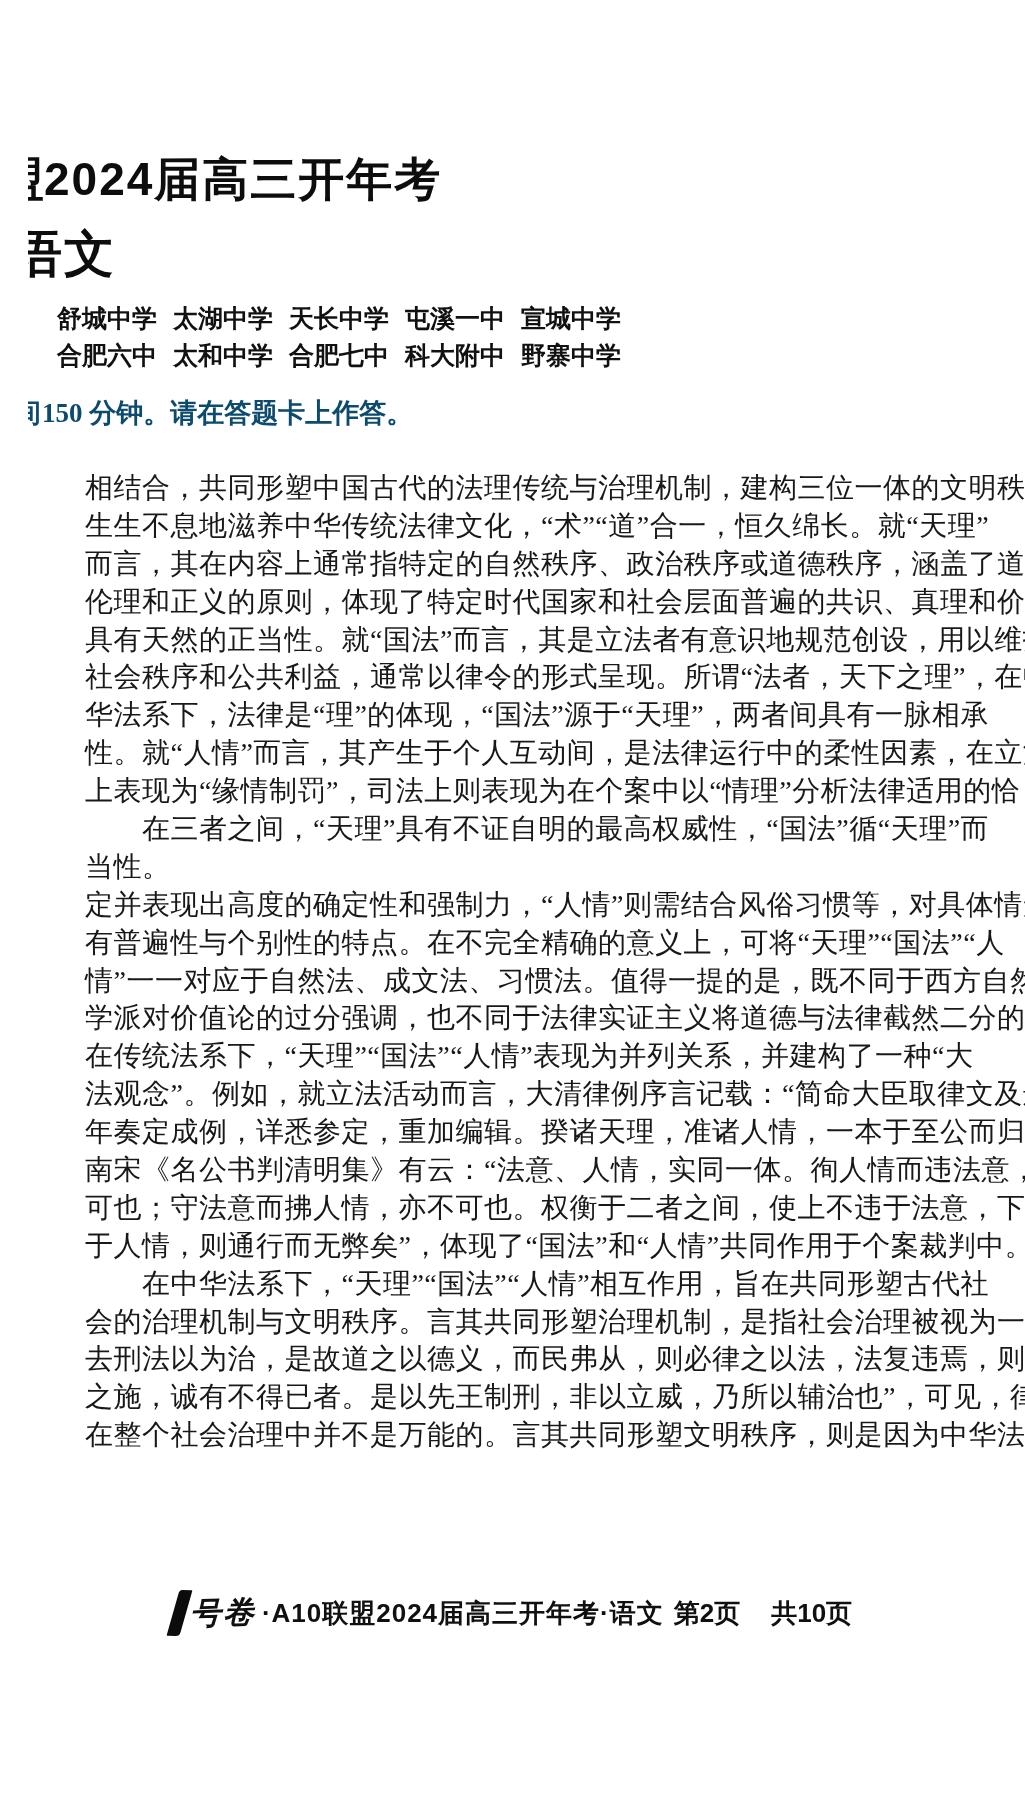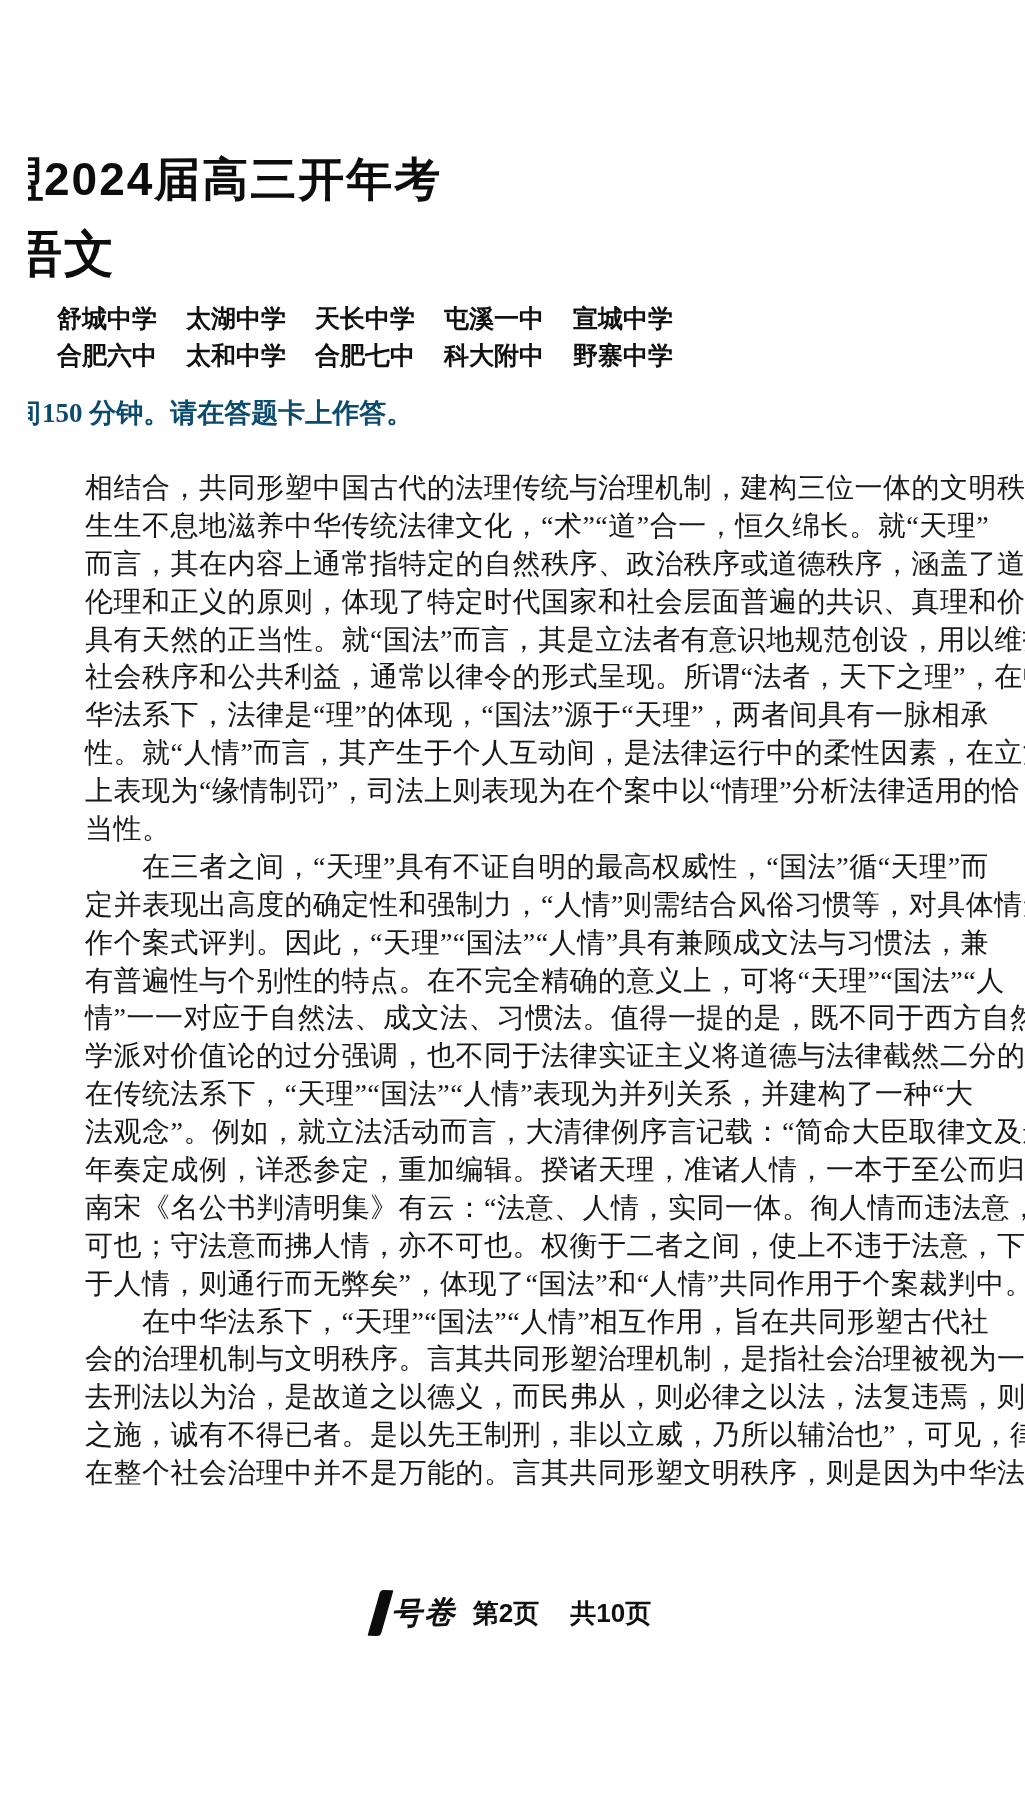--- a/index.html
+++ b/index.html
@@ -32,21 +32,21 @@
     letter-spacing:12px;white-space:nowrap;color:#0d0d0d;
   }
   .subject-block .clip{width:36px;height:60px;}
   .subject-block .clip>span{margin-left:-16px;letter-spacing:0;}
 
   .schools{
     position:absolute;left:57px;top:300px;
     font-family:"Liberation Sans","DejaVu Sans",sans-serif;
     font-weight:900;font-size:25px;color:#111;
   }
-  .school-row{display:flex;gap:29px;line-height:37px;white-space:nowrap;justify-content:center;}
+  .school-row{display:flex;gap:16px;line-height:37px;white-space:nowrap;justify-content:center;}
 
   .exam-note{
     position:absolute;left:28px;top:396px;
     font-size:27px;line-height:34px;white-space:nowrap;
     font-weight:600;color:#0c4a6e;
   }
   .exam-note .clip{width:14px;height:34px;}
   .exam-note .clip>span{margin-left:-14px;}
 
   .body-text{
@@ -126,40 +126,40 @@
 
   <div class="bline">相结合，共同形塑中国古代的法理传统与治理机制，建构三位一体的文明秩序，</div>
       <div class="bline">生生不息地滋养中华传统法律文化，“术”“道”合一，恒久绵长。就“天理”</div>
       <div class="bline">而言，其在内容上通常指特定的自然秩序、政治秩序或道德秩序，涵盖了道义、</div>
       <div class="bline">伦理和正义的原则，体现了特定时代国家和社会层面普遍的共识、真理和价值观，</div>
       <div class="bline">具有天然的正当性。就“国法”而言，其是立法者有意识地规范创设，用以维护</div>
       <div class="bline">社会秩序和公共利益，通常以律令的形式呈现。所谓“法者，天下之理”，在中</div>
       <div class="bline">华法系下，法律是“理”的体现，“国法”源于“天理”，两者间具有一脉相承</div>
       <div class="bline">性。就“人情”而言，其产生于个人互动间，是法律运行中的柔性因素，在立法</div>
       <div class="bline">上表现为“缘情制罚”，司法上则表现为在个案中以“情理”分析法律适用的恰</div>
+      <div class="bline">　　在三者之间，“天理”具有不证自明的最高权威性，“国法”循“天理”而</div>
       <div class="bline">当性。</div>
-      <div class="bline">　　在三者之间，“天理”具有不证自明的最高权威性，“国法”循“天理”而</div>
       <div class="bline">定并表现出高度的确定性和强制力，“人情”则需结合风俗习惯等，对具体情形</div>
-      <div class="bline">作个案式评判。因此，“天理”“国法”“人情”具有兼顾成文法与习惯法，兼</div>
       <div class="bline">有普遍性与个别性的特点。在不完全精确的意义上，可将“天理”“国法”“人</div>
       <div class="bline">情”一一对应于自然法、成文法、习惯法。值得一提的是，既不同于西方自然法</div>
       <div class="bline">学派对价值论的过分强调，也不同于法律实证主义将道德与法律截然二分的立场，</div>
       <div class="bline">在传统法系下，“天理”“国法”“人情”表现为并列关系，并建构了一种“大</div>
       <div class="bline">法观念”。例如，就立法活动而言，大清律例序言记载：“简命大臣取律文及递</div>
       <div class="bline">年奏定成例，详悉参定，重加编辑。揆诸天理，准诸人情，一本于至公而归于至</div>
       <div class="bline">南宋《名公书判清明集》有云：“法意、人情，实同一体。徇人情而违法意，不</div>
       <div class="bline">可也；守法意而拂人情，亦不可也。权衡于二者之间，使上不违于法意，下不拂</div>
       <div class="bline">于人情，则通行而无弊矣”，体现了“国法”和“人情”共同作用于个案裁判中。</div>
       <div class="bline">　　在中华法系下，“天理”“国法”“人情”相互作用，旨在共同形塑古代社</div>
       <div class="bline">会的治理机制与文明秩序。言其共同形塑治理机制，是指社会治理被视为一项“系</div>
       <div class="bline">去刑法以为治，是故道之以德义，而民弗从，则必律之以法，法复违焉，则刑辟</div>
       <div class="bline">之施，诚有不得已者。是以先王制刑，非以立威，乃所以辅治也”，可见，律法</div>
       <div class="bline">在整个社会治理中并不是万能的。言其共同形塑文明秩序，则是因为中华法系下</div>
     </div>
 
   <div class="footer">
     <div class="brush-stroke"></div>
     <span class="footer-logo">号卷</span>
+    <span class="footer-label">·A10联盟2024届高三开年考·语文</span>
     <span class="footer-page">第2页</span>
     <span class="footer-total">共10页</span>
   </div>
 
 </div>
 
 </body></html>

